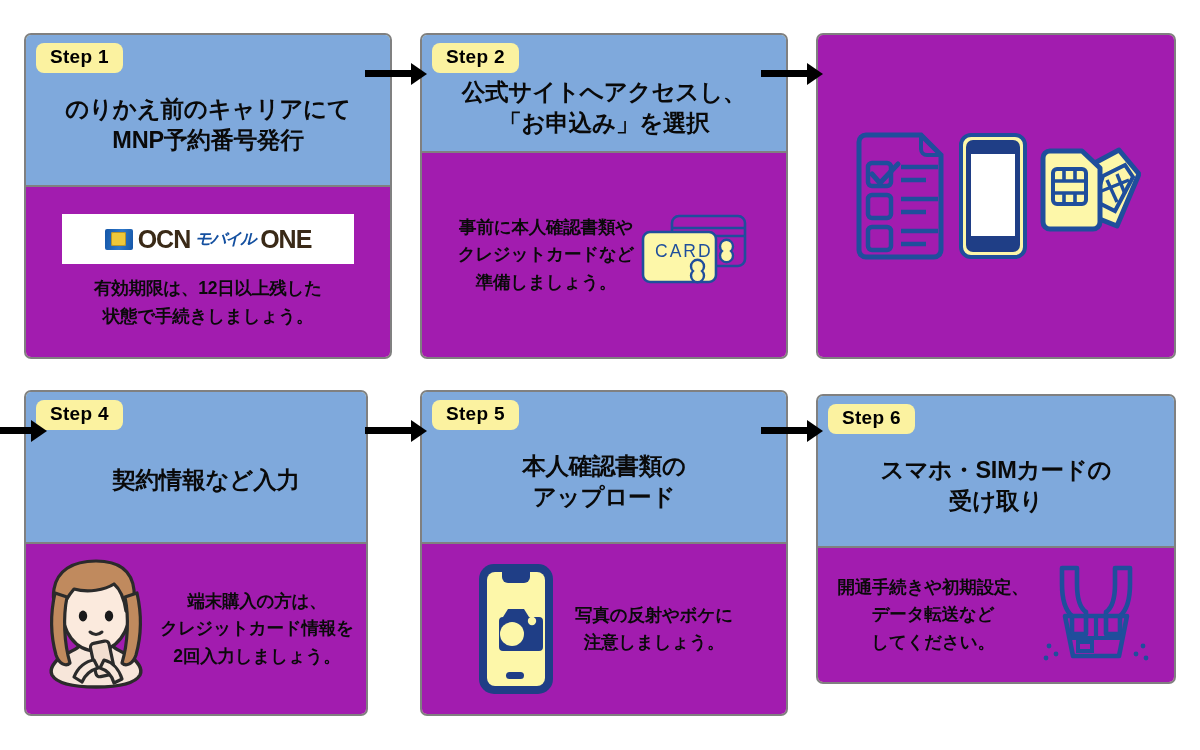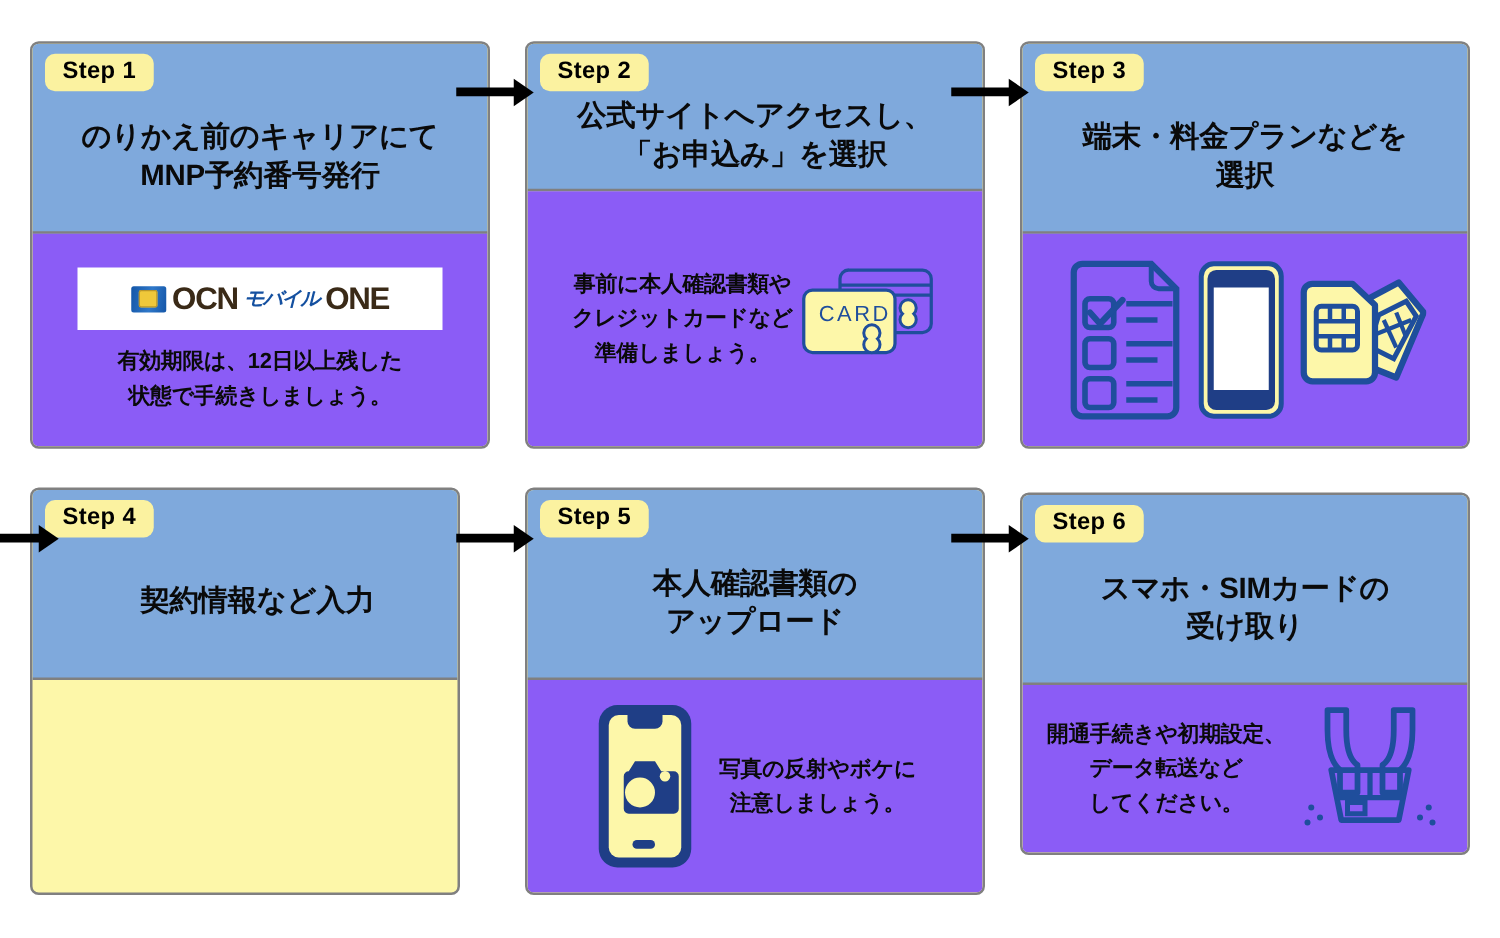--- a/index.html
+++ b/index.html
@@ -44,21 +44,21 @@
     font-weight:bold;
     color:#0a0a0a;
     line-height:1.30;
     padding:0 6px;
     box-sizing:border-box;
     letter-spacing:-0.2px;
   }
   .title-pad{margin-top:30px;}
   .card-body{
     flex:1;
-    background:#8b5cf6;
+    background:#a21caf;
     display:flex;
     align-items:center;
     justify-content:center;
     box-sizing:border-box;
     position:relative;
   }
   .body-note{
     font-size:17.5px;font-weight:bold;color:#0a0a0a;
     line-height:1.55;text-align:center;white-space:pre-line;
     letter-spacing:-0.2px;
@@ -134,25 +134,20 @@
           <path d="M84 42 a6.5 6.5 0 1 1 9 0 a6.5 6.5 0 1 1 -9 0 z" fill="#FDF7A9" stroke="#1F4E9C" stroke-width="2.4"></path>
           <rect x="5" y="23" width="73" height="50" rx="7" fill="#FDF7A9" stroke="#1F4E9C" stroke-width="2.6"></rect>
           <text x="17" y="48" font-family="'Liberation Sans',sans-serif" font-size="17.5" letter-spacing="2" fill="#1F4E9C">CARD</text>
           <path d="M55 62 a6.5 6.5 0 1 1 9 0 a6.5 6.5 0 1 1 -9 0 z" fill="#FDF7A9" stroke="#1F4E9C" stroke-width="2.4"></path>
         </svg>
       </div>
     </div>
   </div>
 
   <div class="card" style="left:816px;top:33px;width:360px;height:326px;">
-    <div class="card-head" style="height:152px;">
-      <div class="step-badge">Step 3</div>
-      <div class="card-title title-pad" style="white-space:pre-line;">端末・料金プランなどを
-選択</div>
-    </div>
     <div class="card-body">
       <div class="row-ic" style="gap:8px;">
 
         <svg width="98" height="128" viewBox="0 0 98 128">
           <path d="M8 10 a7 7 0 0 1 7-7 h55 l20 20 v95 a7 7 0 0 1 -7 7 h-68 a7 7 0 0 1 -7 -7 z" fill="none" stroke="#1F4E9C" stroke-width="5"></path>
           <path d="M70 3 v14 a6 6 0 0 0 6 6 h14" fill="none" stroke="#1F4E9C" stroke-width="4"></path>
           <rect x="17" y="31" width="23" height="23" rx="4" fill="none" stroke="#1F4E9C" stroke-width="4.5"></rect>
           <path d="M21 42 l8 9 l18 -19" fill="none" stroke="#1F4E9C" stroke-width="5" stroke-linecap="round" stroke-linejoin="round"></path>
           <rect x="17" y="63" width="23" height="23" rx="4" fill="none" stroke="#1F4E9C" stroke-width="4.5"></rect>
           <rect x="17" y="95" width="23" height="23" rx="4" fill="none" stroke="#1F4E9C" stroke-width="4.5"></rect>
@@ -186,20 +181,43 @@
           <line x1="38" y1="57" x2="38" y2="68" stroke="#1F4E9C" stroke-width="3.6"></line>
         </svg>
       </div>
     </div>
   </div>
 
   <div class="card" style="left:24px;top:390px;width:344px;height:326px;">
     <div class="card-head" style="height:152px;">
       <div class="step-badge">Step 4</div>
       <div class="card-title" style="white-space:pre-line;margin-top:26px;margin-left:20px;">契約情報など入力</div>
+    </div>
+    <div class="card-body">
+      <div class="row-ic" style="gap:6px;">
+
+        <svg width="116" height="140" viewBox="0 0 116 140">
+          <path d="M58 128 c-26 0 -40 -5 -44 -12 c-3 -6 2 -14 12 -20 c9 -5 18 -7 18 -16
+                   l28 0 c0 9 9 11 18 16 c10 6 15 14 12 20 c-4 7 -18 12 -44 12 z" fill="#F7E6DA" stroke="#2B2B2B" stroke-width="3.4" stroke-linejoin="round"></path>
+          <path d="M58 12 c-22 0 -34 16 -34 38 c0 22 13 42 34 42 c21 0 34 -20 34 -42 c0 -22 -12 -38 -34 -38 z" fill="#FBEADD" stroke="#2B2B2B" stroke-width="3.4"></path>
+          <path d="M24 52 c-7 -2 -10 -10 -8 -22 c3 -18 18 -28 42 -28 c24 0 36 11 38 29
+                   c1 11 -2 19 -8 21 c-2 -13 -6 -22 -12 -27 c-9 6 -26 9 -40 5 c-6 7 -10 13 -12 22 z" fill="#C08A5E" stroke="#2B2B2B" stroke-width="3.2" stroke-linejoin="round"></path>
+          <path d="M17 34 c-5 22 -4 44 1 62 c3 9 10 12 14 8 c-6 -20 -7 -46 -3 -66 z" fill="#C08A5E" stroke="#2B2B2B" stroke-width="3.2" stroke-linejoin="round"></path>
+          <path d="M99 34 c5 22 4 44 -1 62 c-3 9 -10 12 -14 8 c6 -20 7 -46 3 -66 z" fill="#C08A5E" stroke="#2B2B2B" stroke-width="3.2" stroke-linejoin="round"></path>
+          <ellipse cx="45" cy="57" rx="4.2" ry="5.4" fill="#1A1A1A"></ellipse>
+          <ellipse cx="71" cy="57" rx="4.2" ry="5.4" fill="#1A1A1A"></ellipse>
+          <path d="M52 73 q6 5 12 0" fill="none" stroke="#2B2B2B" stroke-width="3" stroke-linecap="round"></path>
+          <rect x="55" y="83" width="19" height="34" rx="4" transform="rotate(-12 64 100)" fill="#F2DED0" stroke="#2B2B2B" stroke-width="3.2"></rect>
+          <path d="M36 118 c4 -10 12 -16 20 -17 l4 8 c-7 2 -13 7 -16 14 z" fill="#F7E6DA" stroke="#2B2B2B" stroke-width="3.2" stroke-linejoin="round"></path>
+          <path d="M84 120 c-3 -10 -10 -17 -18 -19 l-4 8 c7 2 12 8 14 15 z" fill="#F7E6DA" stroke="#2B2B2B" stroke-width="3.2" stroke-linejoin="round"></path>
+        </svg>
+        <div class="body-note">端末購入の方は、
+クレジットカード情報を
+2回入力しましょう。</div>
+      </div>
     </div>
   </div>
 
   <div class="card" style="left:420px;top:390px;width:368px;height:326px;">
     <div class="card-head" style="height:152px;">
       <div class="step-badge">Step 5</div>
       <div class="card-title title-pad" style="white-space:pre-line;">本人確認書類の
 アップロード</div>
     </div>
     <div class="card-body">

